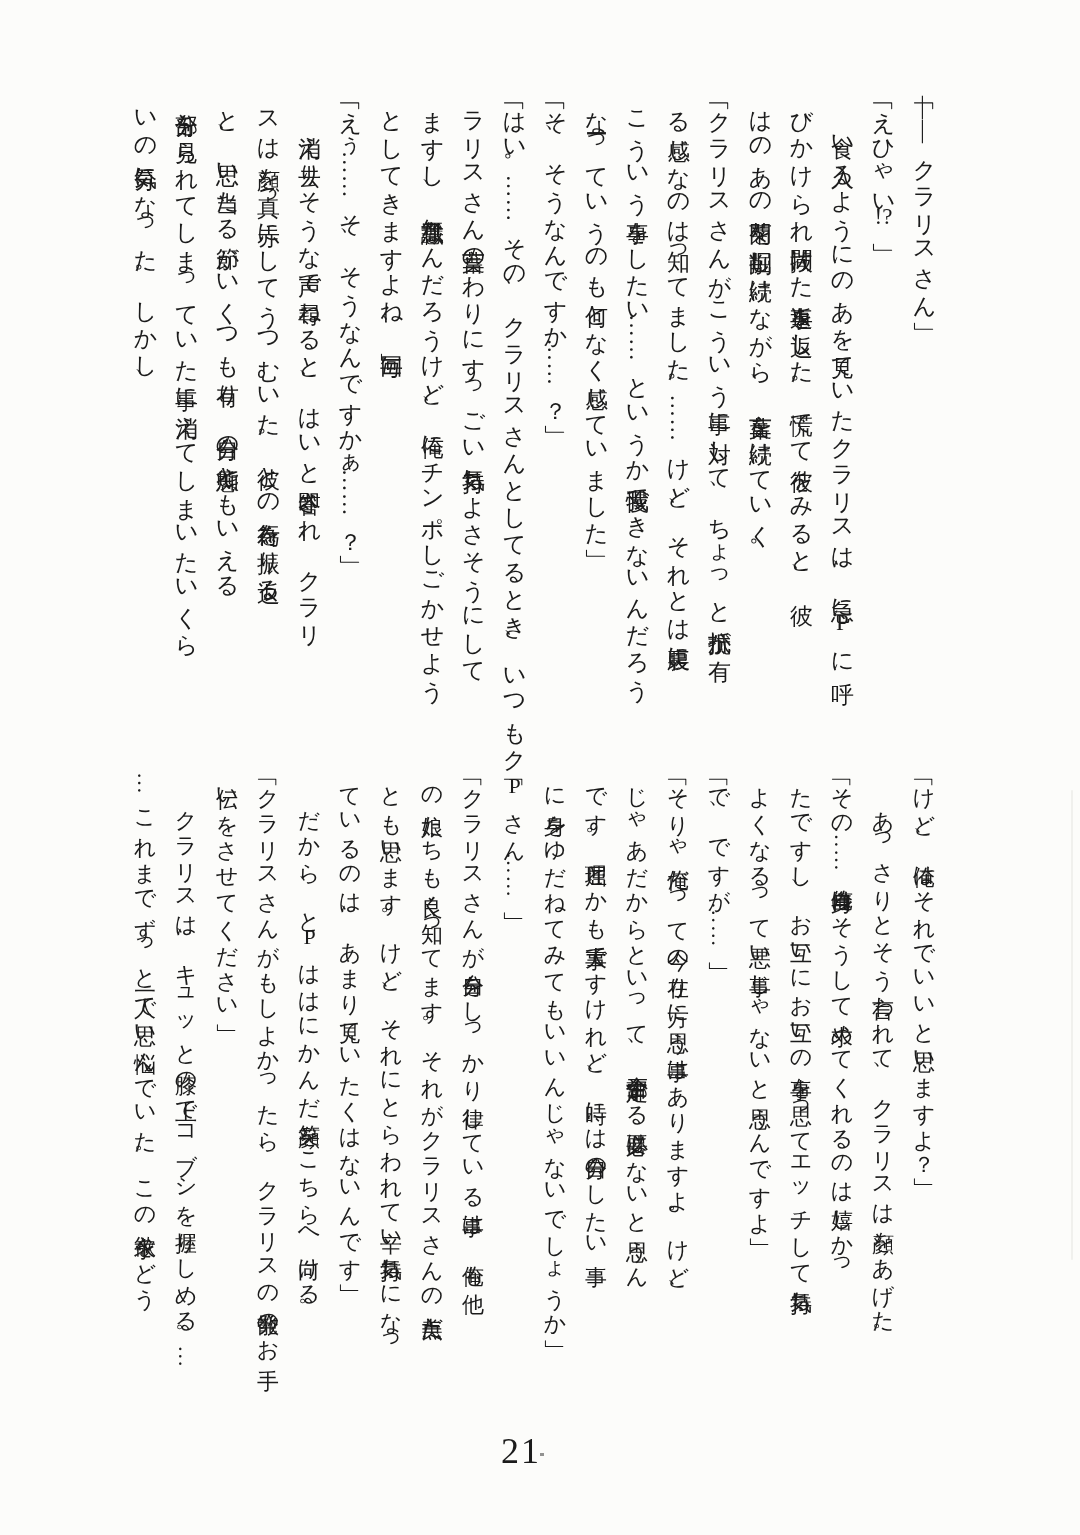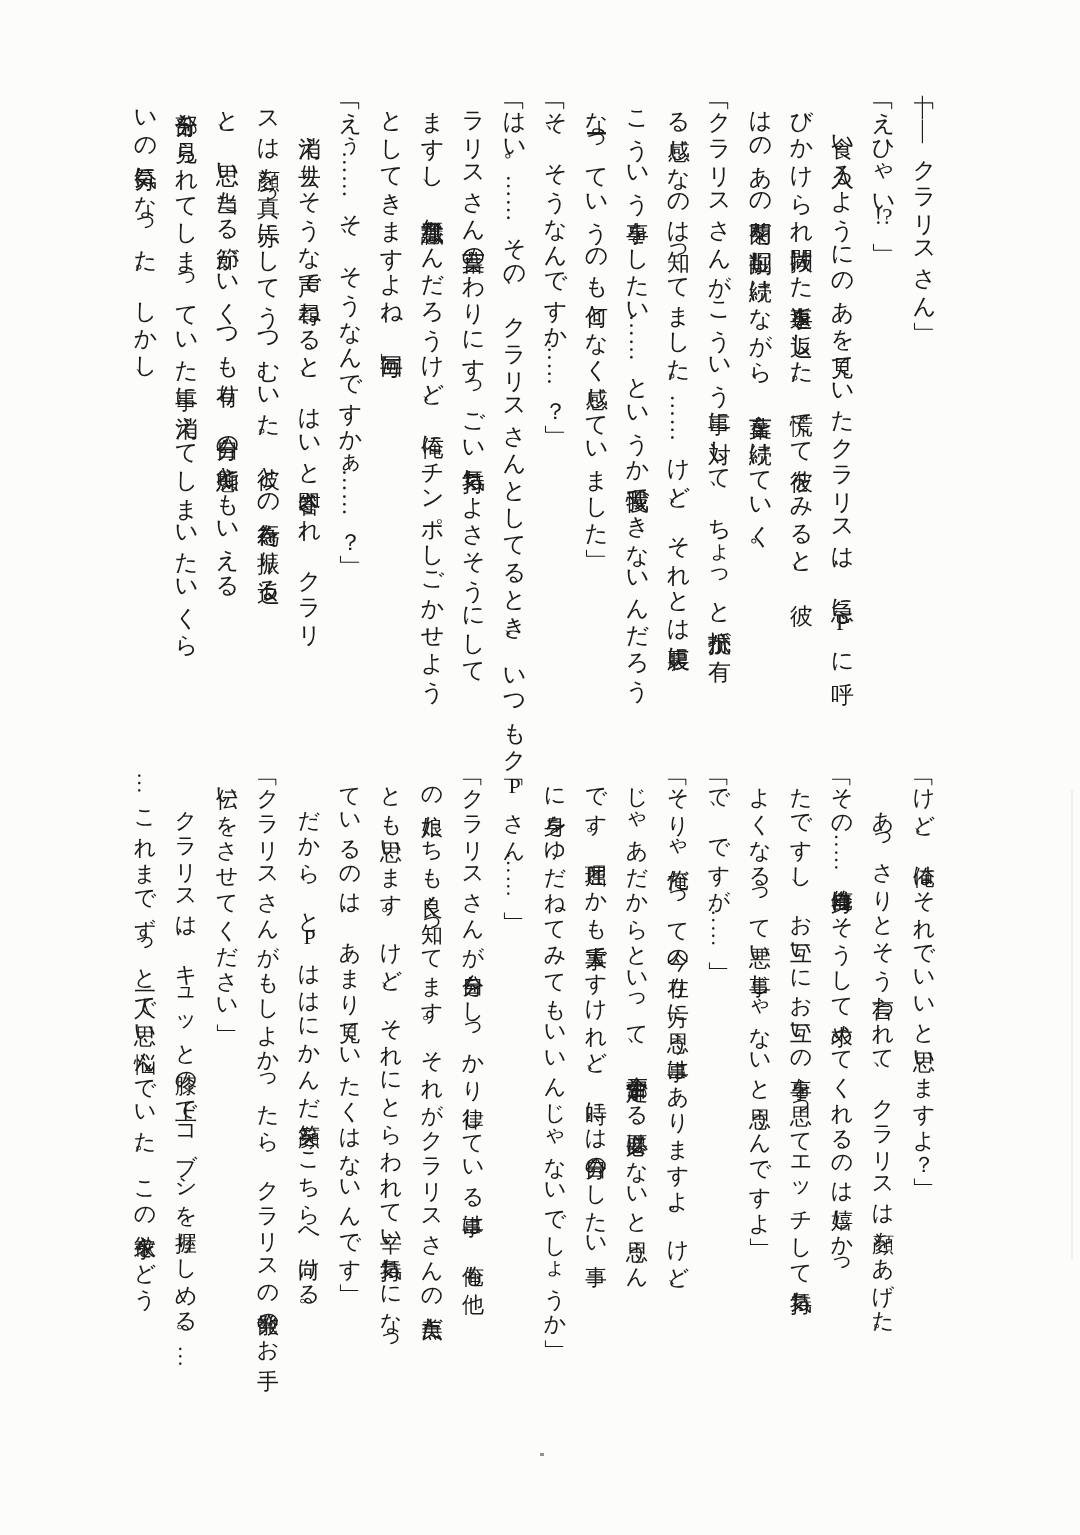--- a/index.html
+++ b/index.html
@@ -117,16 +117,17 @@
       <p class="vline">の娘たちも良く知ってます。それがクラリスさんの美点だ</p>
       <p class="vline">とも思います。けど、それにとらわれて辛い気持ちになっ</p>
       <p class="vline">ているのは、あまり見ていたくはないんです」</p>
       <p class="vline">　だから、と<span class="upright">P</span>ははにかんだ笑顔をこちらへ向ける。</p>
       <p class="vline">「クラリスさんがもしよかったら、クラリスの発散のお手</p>
       <p class="vline">伝いをさせてください」</p>
       <p class="vline">　クラリスは、キュッと膝の上でコブシを握りしめる。…</p>
       <p class="vline">…これまでずっと一人で思い悩んでいた。この欲求をどう</p>
     </section>
 
+  <footer class="pagenum">21</footer>
 
   <div class="edge-artifact"></div>
   <div class="speck"></div>
 </div>
 
 </body></html>

